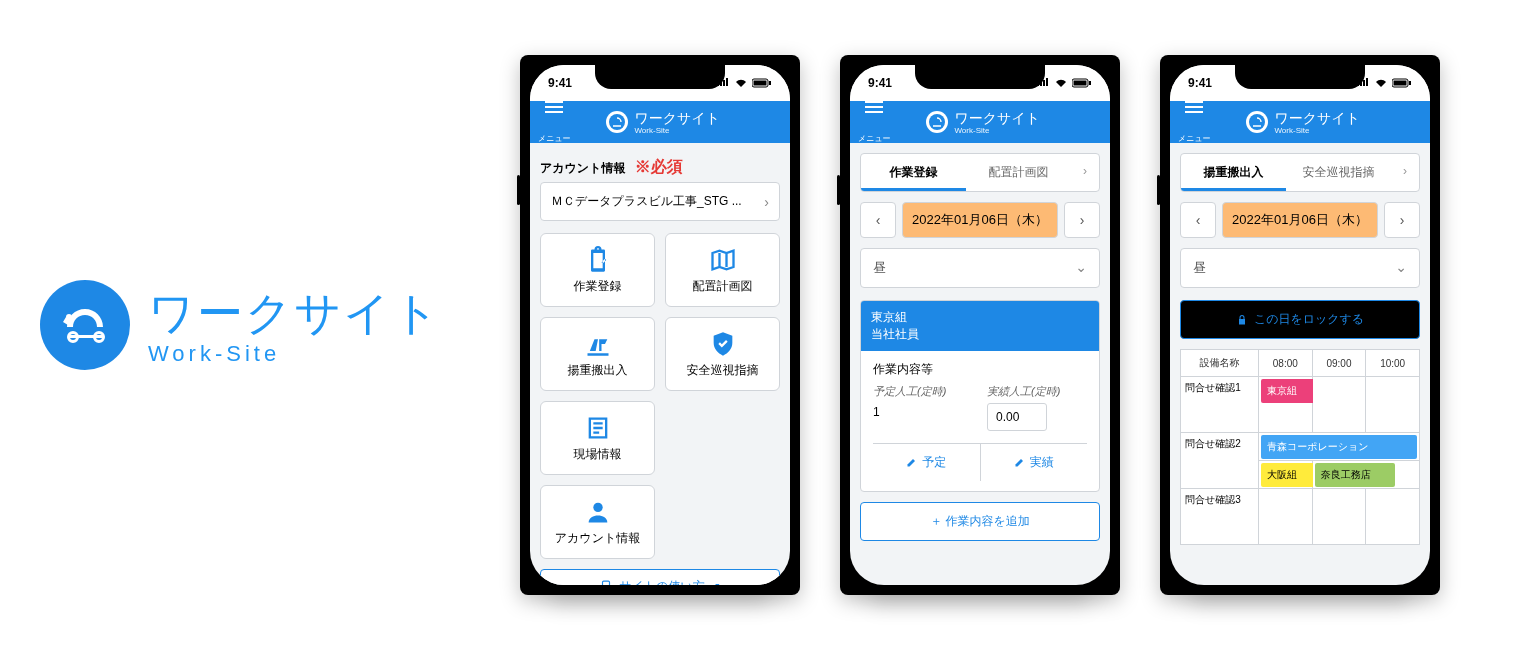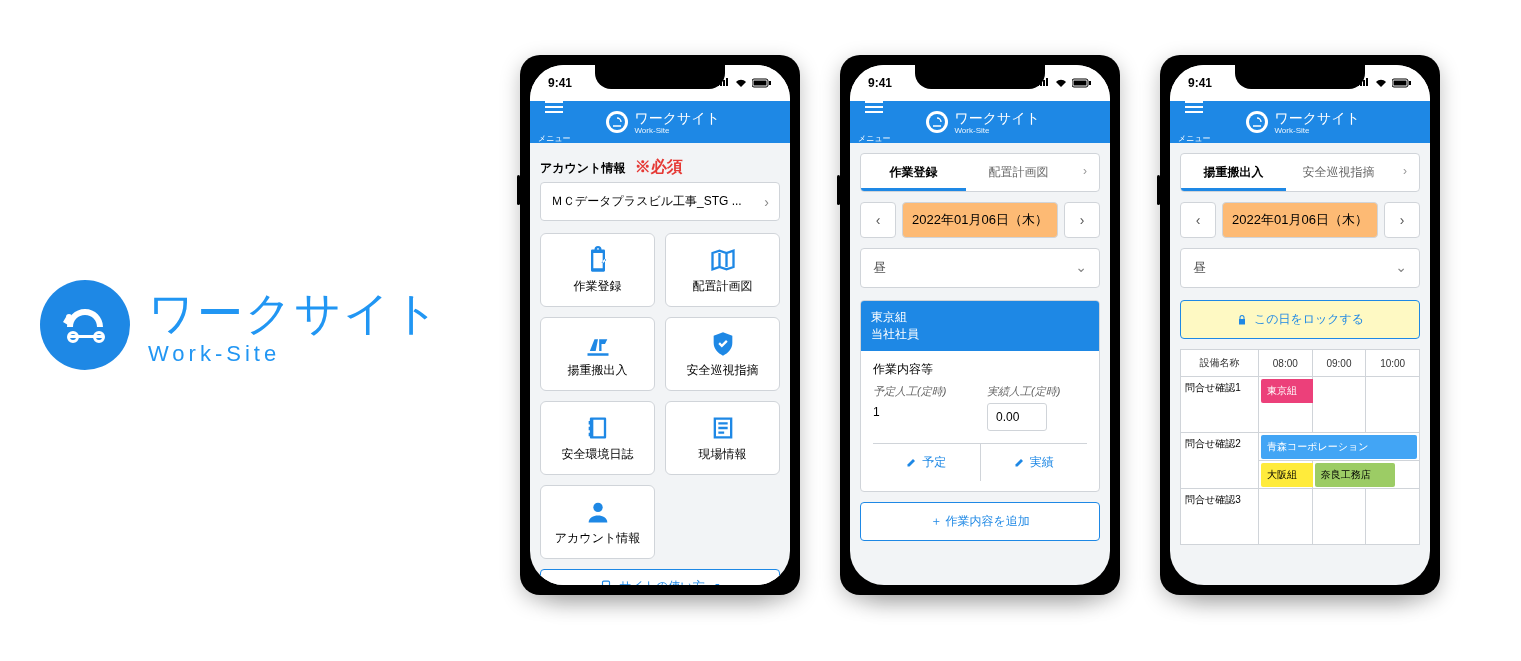--- a/index.html
+++ b/index.html
@@ -29,21 +29,21 @@
   .brand-text .en { font-size: 22px; color: #2196f3; letter-spacing: 4px; margin-top: -4px; }
 
   
   .phones {
     position: absolute;
     left: 520px; top: 55px;
     display: flex; gap: 40px;
   }
   .phone {
     width: 280px; height: 540px;
-    border-radius: 20px;
+    border-radius: 8px;
     background: #000;
     padding: 10px;
     box-shadow: 0 6px 20px rgba(0,0,0,.25), 0 40px 20px -30px rgba(0,0,0,.15);
     position: relative;
   }
   .phone::before { 
     content:""; position:absolute; left:-3px; top:120px; width:3px; height:30px; background:#000; border-radius:2px;
   }
   .screen {
     width: 100%; height: 100%;
@@ -117,21 +117,21 @@
   .row2{ display:flex; gap:14px; margin-top:6px;}
   .row2 > div{ flex:1;}
   .lbl{ color:#666;font-size:11px;font-style:italic;}
   .numbox{ border:1px solid #d0d4d9;border-radius:3px;padding:6px 8px;margin-top:4px;display:inline-block;min-width:60px;text-align:left;}
   .btn-row{ display:flex;border-top:1px solid #d0d4d9;margin-top:12px;}
   .btn-row .b{ flex:1;text-align:center;padding:10px 0;color:#1e88e5;font-size:12px;display:flex;align-items:center;justify-content:center;gap:4px;}
   .btn-row .b:first-child{ border-right:1px solid #d0d4d9;}
   .add-btn{ margin-top:10px;border:1px solid #1e88e5;color:#1e88e5;border-radius:4px;text-align:center;padding:10px 14px;font-size:12px;background:#fff;}
 
   
-  .lock-btn{ border:1px solid #1e88e5;color:#1e88e5;background:#fef9c3;border-radius:4px;padding:10px 0;font-size:12px;display:flex;align-items:center;justify-content:center;gap:6px;margin-bottom:10px;}
+  .lock-btn{ border:1px solid #1e88e5;color:#1e88e5;background:#000000;border-radius:4px;padding:10px 0;font-size:12px;display:flex;align-items:center;justify-content:center;gap:6px;margin-bottom:10px;}
   .sched{ width:100%; border-collapse:collapse; font-size:10px;}
   .sched th,.sched td{ border:1px solid #d0d4d9; background:#fff;}
   .sched th{ padding:6px 4px; font-weight:500; color:#333; background:#fff;}
   .sched td{ height:28px; position:relative;}
   .sched td.rowh{ font-size:10px;padding:4px 4px;vertical-align:top;height:56px;}
   .sched .h0{ width:78px;}
   .chip{ position:absolute; top:2px; height:24px; display:flex;align-items:center;padding:0 6px;font-size:10px;color:#000;border-radius:2px;white-space:nowrap;overflow:hidden;}
   .c-pink{ background:#ec407a;color:#fff;}
   .c-blue{ background:#42a5f5;color:#fff;}
   .c-yellow{ background:#ffeb3b;}
@@ -235,26 +235,20 @@
               <svg class="icon-blue" viewBox="0 0 24 24">
                   <path d="M3 20h18v2H3zM5 18l4-10h3l-2 10H5zm8-10h7l-2 4h-3v6h-2V8z"></path>
                 </svg>
               <span>揚重搬出入</span>
             </div>
             <div class="tile">
               <svg class="icon-blue" viewBox="0 0 24 24">
                   <path d="M12 2l8 3v6c0 5-3.5 9-8 11-4.5-2-8-6-8-11V5l8-3zm-1 13l5-5-1.4-1.4L11 12.2 9.4 10.6 8 12l3 3z"></path>
                 </svg>
               <span>安全巡視指摘</span>
-            </div>
-            <div class="tile">
-              <svg class="icon-blue" viewBox="0 0 24 24">
-                  <path d="M6 3h12a1 1 0 0 1 1 1v16a1 1 0 0 1-1 1H6a1 1 0 0 1-1-1V4a1 1 0 0 1 1-1zm2 2v14h9V5H8zM4 6h2v3H4zM4 11h2v3H4zM4 16h2v3H4z"></path>
-                </svg>
-              <span>安全環境日誌</span>
             </div>
             <div class="tile">
               <svg class="icon-blue" viewBox="0 0 24 24">
                   <path d="M5 4h14v16H5zM8 8h8M8 12h8M8 16h5" fill="none" stroke="#1e88e5" stroke-width="2"></path>
                 </svg>
               <span>現場情報</span>
             </div>
             <div class="tile single">
               <svg class="icon-blue" viewBox="0 0 24 24">
                   <circle cx="12" cy="8" r="4"></circle>

